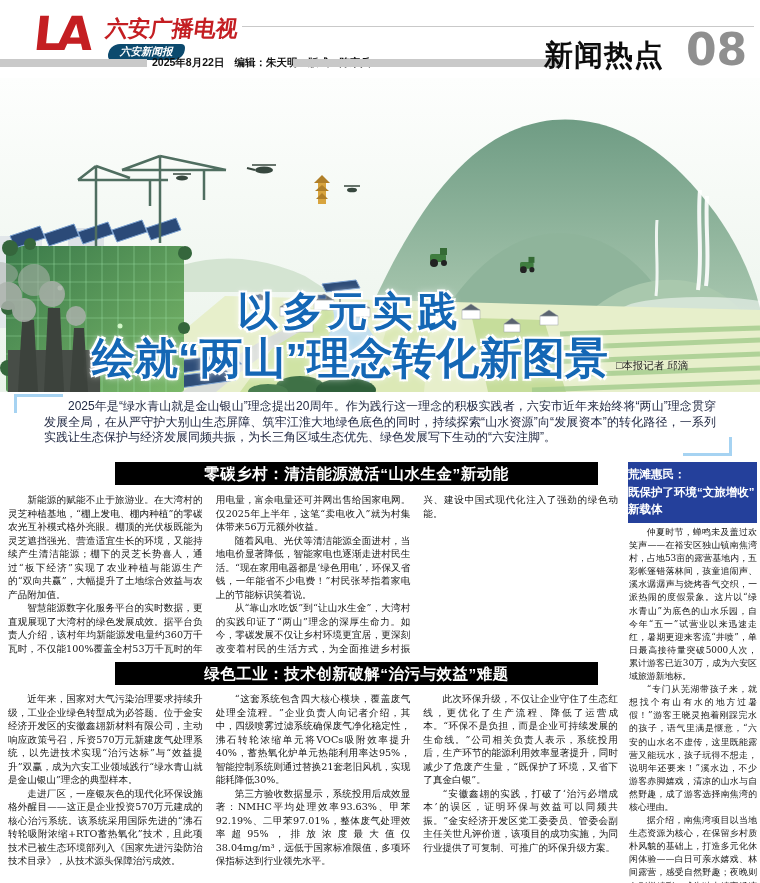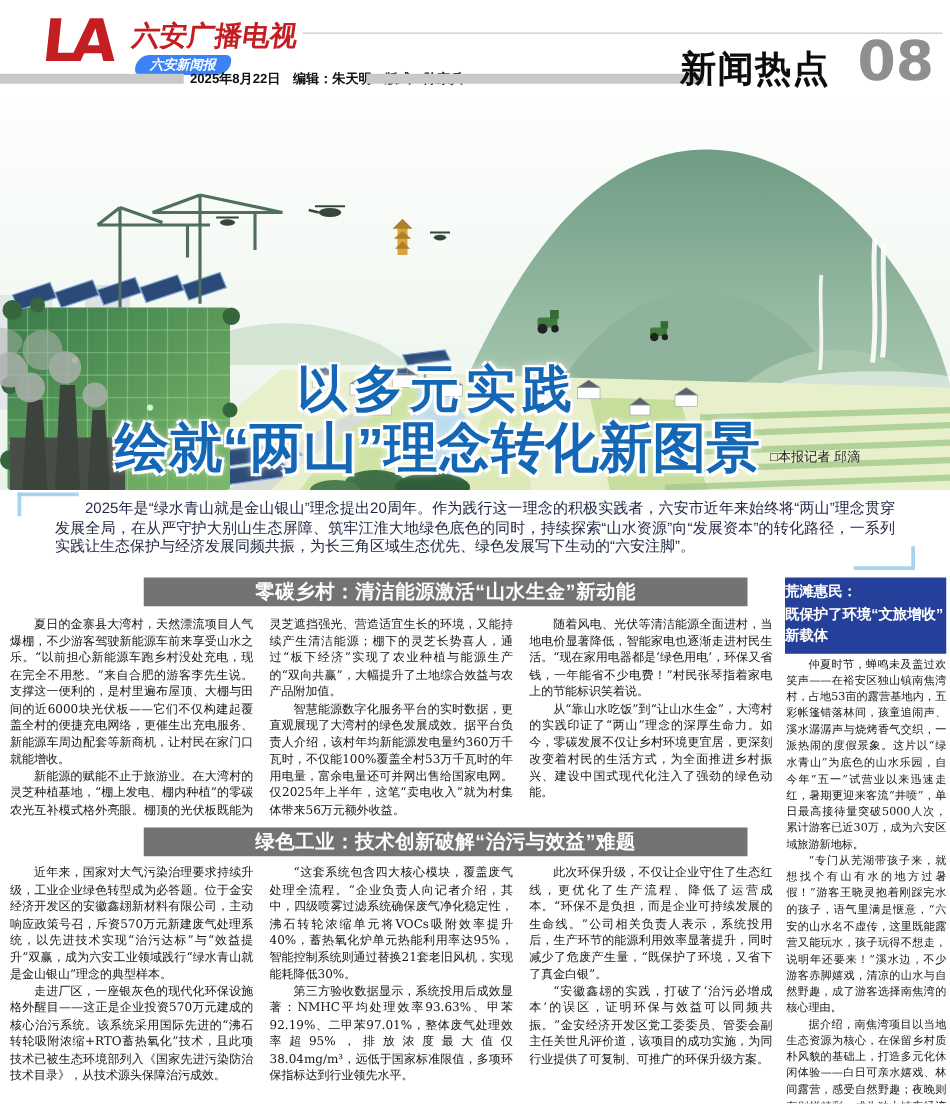--- a/index.html
+++ b/index.html
@@ -6,21 +6,21 @@
   .page{position:relative;width:760px;height:883px;background:#fff;overflow:hidden;
         font-family:"Liberation Sans",sans-serif;}
 
   
   .logo-monogram{position:absolute;left:34px;top:6px;font-size:47px;font-weight:900;
         color:#c41e22;letter-spacing:-7px;transform:skewX(-6deg);
         font-family:"DejaVu Sans",sans-serif;}
   .logo-name{position:absolute;left:106px;top:14px;font-size:22px;font-weight:700;
         color:#c41e22;transform:skewX(-8deg);font-family:"DejaVu Serif",serif;}
   .logo-rule{position:absolute;left:242px;top:26px;width:512px;height:1px;background:#c9c9c9;}
-  .logo-badge{position:absolute;left:108px;top:44px;background:#3b82f6;color:#fff;
+  .logo-badge{position:absolute;left:108px;top:44px;background:#0c4a6e;color:#fff;
         font-size:10.5px;font-weight:700;font-style:italic;padding:1px 12px;
         border-radius:12px 4px 12px 4px;}
   .date-bar-left{position:absolute;left:0;top:59px;width:147px;height:8px;background:#c9c9c9;}
   .date-bar-mid{position:absolute;left:293px;top:59px;width:270px;height:8px;background:#c9c9c9;}
   .date-text{position:absolute;left:152px;top:56px;font-size:10.5px;font-weight:700;color:#111;
         white-space:nowrap;}
   .date-text span{margin-right:10px;}
   .section-name{position:absolute;left:544px;top:36px;font-size:29px;font-weight:900;
         color:#0d0d0d;letter-spacing:1px;}
   .page-num{position:absolute;left:686px;top:24px;font-size:44px;font-weight:900;color:#8f8f8f;
@@ -41,21 +41,21 @@
   .intro{position:absolute;left:14px;top:396px;width:732px;height:62px;}
   .intro::before{content:"";position:absolute;left:0;top:-2px;width:46px;height:16px;
         border-left:3px solid #a6d3f2;border-top:3px solid #a6d3f2;}
   .intro::after{content:"";position:absolute;right:14px;bottom:2px;width:46px;height:16px;
         border-right:3px solid #a6d3f2;border-bottom:3px solid #a6d3f2;}
   .intro p{margin:0;padding:3px 30px 0 30px;text-indent:2em;text-align:justify;
         font-size:12px;line-height:15.6px;color:#222a44;
         font-family:Liberation Sans, sans-serif;}
 
   
-  .bar{position:absolute;left:115px;width:483px;height:23px;background:#737373;color:#fff;
+  .bar{position:absolute;left:115px;width:483px;height:23px;background:#000000;color:#fff;
         font-size:15.5px;font-weight:700;text-align:center;line-height:23px;letter-spacing:.5px;}
   .bar1{top:462px;} .bar2{top:662px;}
   .right-head{position:absolute;left:628px;top:462px;width:129px;height:57px;background:#24409b;
         color:#fff;font-weight:700;font-size:11.5px;line-height:17.5px;
         padding-top:4px;box-sizing:content-box;}
 
   
   .body-cols{position:absolute;color:#161616;text-align:justify;
         font-family:"DejaVu Serif",serif;overflow:hidden;}
   .body-cols p{margin:0;text-indent:2em;}
@@ -277,21 +277,20 @@
     </div>
     <div class="byline">□本报记者 邱滴</div>
   </div>
 
   <div class="intro">
     <p>2025年是“绿水青山就是金山银山”理念提出20周年。作为践行这一理念的积极实践者，六安市近年来始终将“两山”理念贯穿发展全局，在从严守护大别山生态屏障、筑牢江淮大地绿色底色的同时，持续探索“山水资源”向“发展资本”的转化路径，一系列实践让生态保护与经济发展同频共振，为长三角区域生态优先、绿色发展写下生动的“六安注脚”。</p>
   </div>
 
   <div class="bar bar1">零碳乡村：清洁能源激活“山水生金”新动能</div>
   <div class="body-cols art1">
-    <p>夏日的金寨县大湾村，天然漂流项目人气爆棚，不少游客驾驶新能源车前来享受山水之乐。“以前担心新能源车跑乡村没处充电，现在完全不用愁。”来自合肥的游客李先生说。支撑这一便利的，是村里遍布屋顶、大棚与田间的近6000块光伏板——它们不仅构建起覆盖全村的便捷充电网络，更催生出充电服务、新能源车周边配套等新商机，让村民在家门口就能增收。</p>
     <p>新能源的赋能不止于旅游业。在大湾村的灵芝种植基地，“棚上发电、棚内种植”的零碳农光互补模式格外亮眼。棚顶的光伏板既能为灵芝遮挡强光、营造适宜生长的环境，又能持续产生清洁能源；棚下的灵芝长势喜人，通过“板下经济”实现了农业种植与能源生产的“双向共赢”，大幅提升了土地综合效益与农产品附加值。</p>
     <p>智慧能源数字化服务平台的实时数据，更直观展现了大湾村的绿色发展成效。据平台负责人介绍，该村年均新能源发电量约360万千瓦时，不仅能100%覆盖全村53万千瓦时的年用电量，富余电量还可并网出售给国家电网。仅2025年上半年，这笔“卖电收入”就为村集体带来56万元额外收益。</p>
     <p>随着风电、光伏等清洁能源全面进村，当地电价显著降低，智能家电也逐渐走进村民生活。“现在家用电器都是‘绿色用电’，环保又省钱，一年能省不少电费！”村民张琴指着家电上的节能标识笑着说。</p>
     <p>从“靠山水吃饭”到“让山水生金”，大湾村的实践印证了“两山”理念的深厚生命力。如今，零碳发展不仅让乡村环境更宜居，更深刻改变着村民的生活方式，为全面推进乡村振兴、建设中国式现代化注入了强劲的绿色动能。</p>
   </div>
 
   <div class="bar bar2">绿色工业：技术创新破解“治污与效益”难题</div>
   <div class="body-cols art2">
     <p>近年来，国家对大气污染治理要求持续升级，工业企业绿色转型成为必答题。位于金安经济开发区的安徽鑫翃新材料有限公司，主动响应政策号召，斥资570万元新建废气处理系统，以先进技术实现“治污达标”与“效益提升”双赢，成为六安工业领域践行“绿水青山就是金山银山”理念的典型样本。</p>
     <p>走进厂区，一座银灰色的现代化环保设施格外醒目——这正是企业投资570万元建成的核心治污系统。该系统采用国际先进的“沸石转轮吸附浓缩+RTO蓄热氧化”技术，且此项技术已被生态环境部列入《国家先进污染防治技术目录》，从技术源头保障治污成效。</p>

